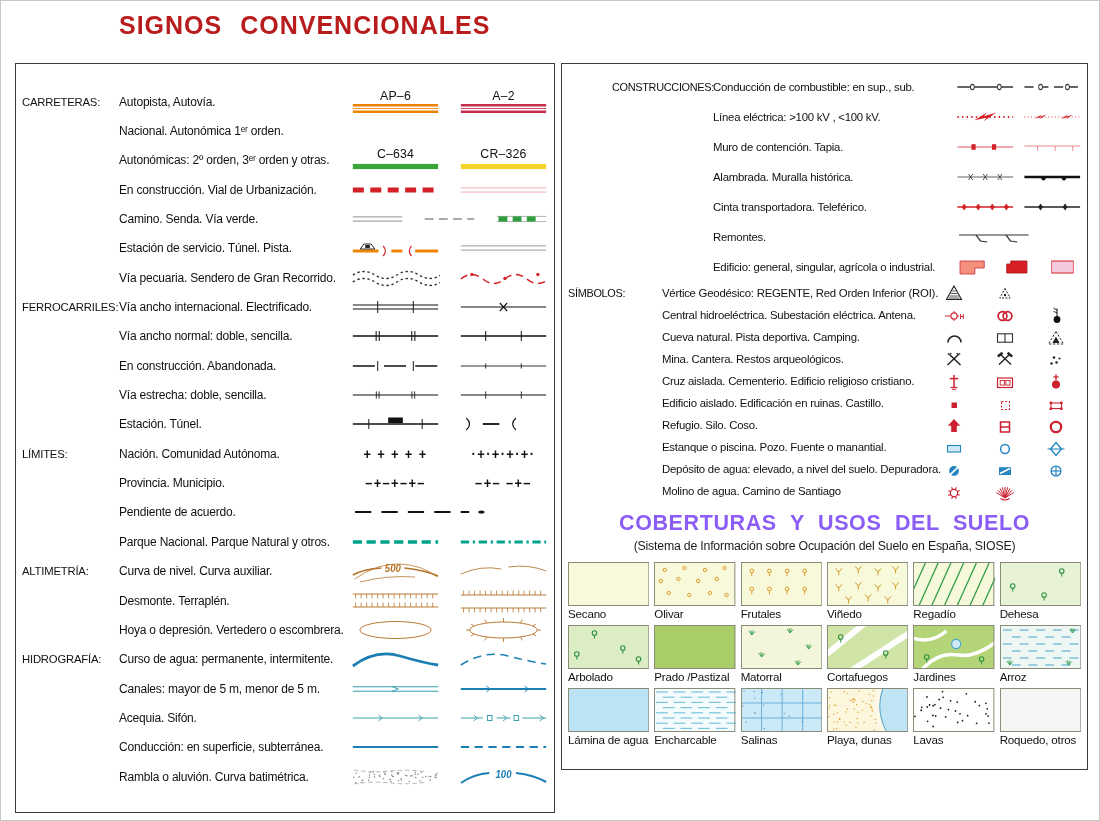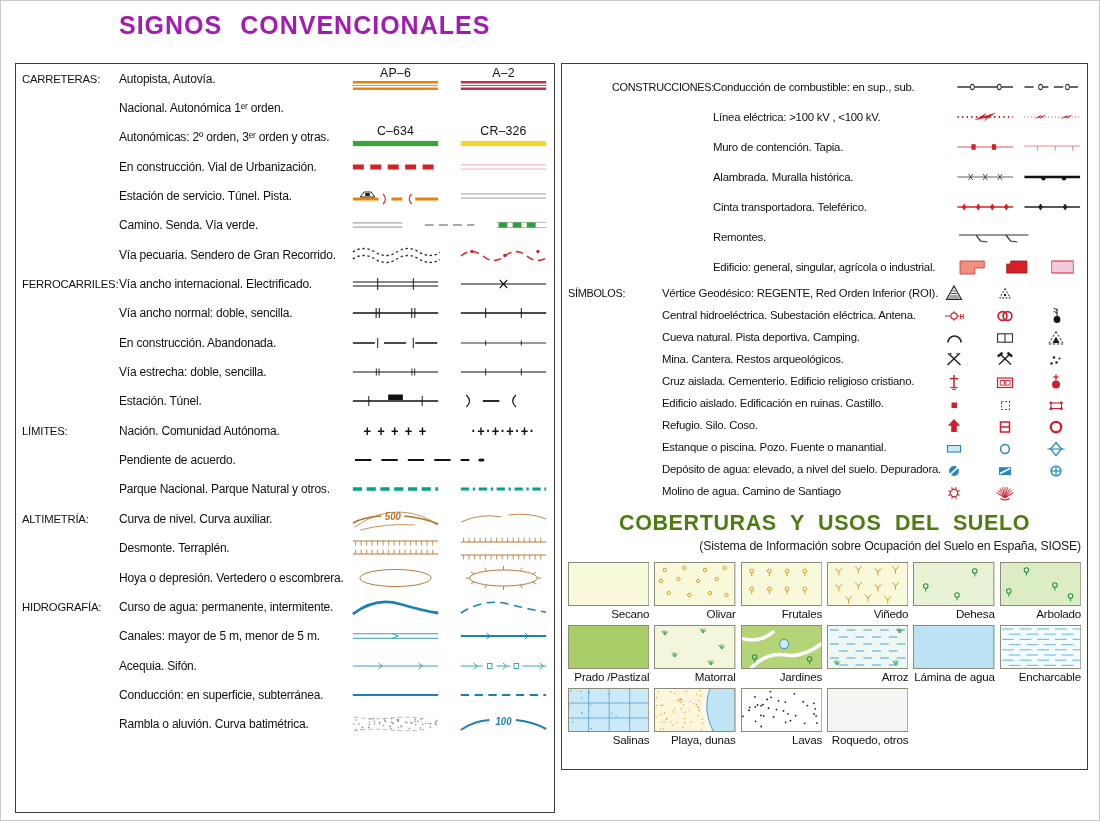--- a/index.html
+++ b/index.html
@@ -1,42 +1,42 @@
 <!DOCTYPE html>
 <html><head>
 <meta charset="utf-8">
 <style>
   html,body{margin:0;padding:0;background:#fff;}
   body{font-family:"Liberation Sans","DejaVu Sans",sans-serif;color:#111;}
   .canvas{position:relative;width:1100px;height:821px;background:#fff;border:1px solid #c8c8c8;box-sizing:border-box;overflow:hidden;}
-  .title{position:absolute;left:118px;top:10px;font-size:25px;font-weight:bold;letter-spacing:1px;word-spacing:10px;color:#a21caf;}
+  .title{position:absolute;left:118px;top:10px;font-size:25px;font-weight:bold;letter-spacing:1px;word-spacing:10px;color:#b91c1c;}
   .panel{position:absolute;background:#fff;border:1.6px solid #3c3c3c;box-sizing:border-box;}
-  #leftPanel{left:14px;top:62px;width:540px;height:750px;padding:0 6px;}
+  #leftPanel{left:14px;top:62px;width:540px;height:750px;padding:23px 6px;}
   #rightPanel{left:560px;top:62px;width:527px;height:707px;padding:8px 6px 0 6px;}
   .lrow{display:flex;align-items:center;height:29.35px;}
   .lcat{width:97px;font-size:11.3px;letter-spacing:-0.2px;flex:none;}
   .ldesc{width:232px;font-size:12px;letter-spacing:-0.2px;flex:none;white-space:nowrap;}
   .syms{flex:1;display:flex;gap:19px;align-items:center;min-width:0;}
   .symcell{flex:1;min-width:0;}
   .symlbl{font-size:12.3px;text-align:center;line-height:13px;letter-spacing:0.2px;}
   svg{display:block;}
   .crow{display:flex;align-items:center;height:30px;margin-left:44px;}
   .ccat{width:101px;font-size:10.9px;letter-spacing:-0.3px;flex:none;}
   .cdesc{width:243px;font-size:11.4px;letter-spacing:-0.25px;flex:none;white-space:nowrap;}
   .csyms{flex:1;display:flex;gap:8px;align-items:center;min-width:0;}
   .srow{display:flex;align-items:center;height:22px;}
   .scat{width:94px;font-size:10.9px;letter-spacing:-0.3px;flex:none;}
   .sdesc{flex:1;font-size:11.4px;letter-spacing:-0.25px;white-space:nowrap;min-width:0;}
   .sicons{width:153px;flex:none;display:flex;}
   .islot{width:51px;height:20px;display:flex;justify-content:center;align-items:center;}
-  .cob-title{text-align:center;font-size:21.5px;font-weight:bold;letter-spacing:0.6px;word-spacing:7px;margin-top:9px;color:#4d7c0f;}
-  .cob-sub{text-align:right;font-size:12.3px;letter-spacing:-0.2px;margin-top:3px;color:#1c1c1c;}
+  .cob-title{text-align:center;font-size:21.5px;font-weight:bold;letter-spacing:0.6px;word-spacing:7px;margin-top:9px;color:#8b5cf6;}
+  .cob-sub{text-align:center;font-size:12.3px;letter-spacing:-0.2px;margin-top:3px;color:#1c1c1c;}
   .cob-grid{display:grid;grid-template-columns:repeat(6,1fr);column-gap:5px;row-gap:2px;margin-top:9px;}
   .cob-cell .sw{width:100%;height:44px;}
-  .cob-lbl{text-align:right;font-size:11.6px;letter-spacing:-0.2px;height:17px;line-height:16px;}
+  .cob-lbl{text-align:left;font-size:11.6px;letter-spacing:-0.2px;height:17px;line-height:16px;}
 </style>
 </head>
 <body>
 
 <div class="canvas">
   <div class="title">SIGNOS  CONVENCIONALES</div>
   <div class="panel" id="leftPanel">
       <div class="lrow">
         <div class="lcat">CARRETERAS:</div>
         <div class="ldesc">Autopista, Autovía.</div>
@@ -93,20 +93,46 @@
           <div class="symcell">
             <svg style="width:100%;height:26px" viewBox="0 0 97 26" preserveAspectRatio="none">
               <line x1="2" y1="10.9" x2="95" y2="10.9" stroke="#f2a7b3" stroke-width="1"></line>
               <line x1="2" y1="15.1" x2="95" y2="15.1" stroke="#f2a7b3" stroke-width="1"></line>
             </svg>
           </div>
         </div>
       </div>
       <div class="lrow">
         <div class="lcat"></div>
+        <div class="ldesc">Camino. Senda. Vía verde.</div>
+        <div class="syms">
+          <div class="symcell">
+            <svg style="width:100%;height:26px" viewBox="0 0 60 26" preserveAspectRatio="none">
+              <line x1="2" y1="10.9" x2="58" y2="10.9" stroke="#8a8a8a" stroke-width="1"></line>
+              <line x1="2" y1="15.1" x2="58" y2="15.1" stroke="#8a8a8a" stroke-width="1"></line>
+            </svg>
+          </div>
+          <div class="symcell">
+            <svg style="width:100%;height:26px" viewBox="0 0 60 26" preserveAspectRatio="none">
+              <line x1="2" y1="13" x2="58" y2="13" stroke="#555555" stroke-width="1.1" stroke-dasharray="10 6"></line>
+            </svg>
+          </div>
+          <div class="symcell">
+            <svg style="width:100%;height:26px" viewBox="0 0 60 26" preserveAspectRatio="none">
+              <line x1="2" y1="10.4" x2="58" y2="10.4" stroke="#9a9a9a" stroke-width="0.8"></line>
+              <line x1="2" y1="15.6" x2="58" y2="15.6" stroke="#9a9a9a" stroke-width="0.8"></line>
+              <rect x="4" y="10.4" width="10" height="5.2" fill="#2e9e3e"></rect>
+              <rect x="20" y="10.4" width="10" height="5.2" fill="#2e9e3e"></rect>
+              <rect x="36" y="10.4" width="10" height="5.2" fill="#2e9e3e"></rect>
+            </svg>
+          </div>
+        </div>
+      </div>
+      <div class="lrow">
+        <div class="lcat"></div>
         <div class="ldesc">Estación de servicio. Túnel. Pista.</div>
         <div class="syms">
           <div class="symcell">
             <svg style="width:100%;height:26px" viewBox="0 0 97 26" preserveAspectRatio="none">
               <line x1="2" y1="16" x2="30" y2="16" stroke="#ee8303" stroke-width="3"></line>
               <polygon points="10,14 26,14 22,9 14,9" fill="#fff" stroke="#222" stroke-width="1"></polygon>
               <rect x="15.5" y="10" width="5" height="3" fill="#222"></rect>
               <path d="M35,11 Q40,16 35,21" stroke="#d42127" stroke-width="1.2" fill="none"></path>
               <line x1="44" y1="16" x2="56" y2="16" stroke="#ee8303" stroke-width="3"></line>
               <path d="M66,11 Q61,16 66,21" stroke="#d42127" stroke-width="1.2" fill="none"></path>
@@ -116,46 +142,20 @@
           <div class="symcell">
             <svg style="width:100%;height:26px" viewBox="0 0 97 26" preserveAspectRatio="none">
               <line x1="2" y1="10.9" x2="95" y2="10.9" stroke="#9a9a9a" stroke-width="1"></line>
               <line x1="2" y1="15.1" x2="95" y2="15.1" stroke="#9a9a9a" stroke-width="1"></line>
             </svg>
           </div>
         </div>
       </div>
       <div class="lrow">
         <div class="lcat"></div>
-        <div class="ldesc">Camino. Senda. Vía verde.</div>
-        <div class="syms">
-          <div class="symcell">
-            <svg style="width:100%;height:26px" viewBox="0 0 60 26" preserveAspectRatio="none">
-              <line x1="2" y1="10.9" x2="58" y2="10.9" stroke="#8a8a8a" stroke-width="1"></line>
-              <line x1="2" y1="15.1" x2="58" y2="15.1" stroke="#8a8a8a" stroke-width="1"></line>
-            </svg>
-          </div>
-          <div class="symcell">
-            <svg style="width:100%;height:26px" viewBox="0 0 60 26" preserveAspectRatio="none">
-              <line x1="2" y1="13" x2="58" y2="13" stroke="#555555" stroke-width="1.1" stroke-dasharray="10 6"></line>
-            </svg>
-          </div>
-          <div class="symcell">
-            <svg style="width:100%;height:26px" viewBox="0 0 60 26" preserveAspectRatio="none">
-              <line x1="2" y1="10.4" x2="58" y2="10.4" stroke="#9a9a9a" stroke-width="0.8"></line>
-              <line x1="2" y1="15.6" x2="58" y2="15.6" stroke="#9a9a9a" stroke-width="0.8"></line>
-              <rect x="4" y="10.4" width="10" height="5.2" fill="#2e9e3e"></rect>
-              <rect x="20" y="10.4" width="10" height="5.2" fill="#2e9e3e"></rect>
-              <rect x="36" y="10.4" width="10" height="5.2" fill="#2e9e3e"></rect>
-            </svg>
-          </div>
-        </div>
-      </div>
-      <div class="lrow">
-        <div class="lcat"></div>
         <div class="ldesc">Vía pecuaria. Sendero de Gran Recorrido.</div>
         <div class="syms">
           <div class="symcell">
             <svg style="width:100%;height:26px" viewBox="0 0 97 26" preserveAspectRatio="none">
               <path d="M2,10 q12,-7 24,0 t24,0 t24,0 t24,0" stroke="#222222" stroke-width="1.3" stroke-dasharray="2.5 3" fill="none"></path>
               <path d="M2,17 q12,-7 24,0 t24,0 t24,0 t24,0" stroke="#222222" stroke-width="1.3" stroke-dasharray="2.5 3" fill="none"></path>
             </svg>
           </div>
           <div class="symcell">
             <svg style="width:100%;height:26px" viewBox="0 0 97 26" preserveAspectRatio="none">
@@ -278,20 +278,36 @@
         <div class="ldesc">Nación. Comunidad Autónoma.</div>
         <div class="syms">
           <div class="symcell">
             <svg style="width:100%;height:26px" viewBox="0 0 97 26" preserveAspectRatio="none">
               <text x="48.5" y="17.8" text-anchor="middle" font-size="14" font-weight="bold" fill="#111" letter-spacing="1.5">+ + + + +</text>
             </svg>
           </div>
           <div class="symcell">
             <svg style="width:100%;height:26px" viewBox="0 0 97 26" preserveAspectRatio="none">
               <text x="48.5" y="17.8" text-anchor="middle" font-size="14" font-weight="bold" fill="#111" letter-spacing="1.5">·+·+·+·+·</text>
+            </svg>
+          </div>
+        </div>
+      </div>
+      <div class="lrow">
+        <div class="lcat"></div>
+        <div class="ldesc">Provincia. Municipio.</div>
+        <div class="syms">
+          <div class="symcell">
+            <svg style="width:100%;height:26px" viewBox="0 0 97 26" preserveAspectRatio="none">
+              <text x="48.5" y="17.8" text-anchor="middle" font-size="14" font-weight="bold" fill="#111" letter-spacing="1.5">–+–+–+–</text>
+            </svg>
+          </div>
+          <div class="symcell">
+            <svg style="width:100%;height:26px" viewBox="0 0 97 26" preserveAspectRatio="none">
+              <text x="48.5" y="17.8" text-anchor="middle" font-size="14" font-weight="bold" fill="#111" letter-spacing="1.5">–+– –+–</text>
             </svg>
           </div>
         </div>
       </div>
       <div class="lrow">
         <div class="lcat"></div>
         <div class="ldesc">Pendiente de acuerdo.</div>
         <div class="syms">
           <div class="symcell">
             <svg style="width:100%;height:26px" viewBox="0 0 97 26" preserveAspectRatio="none">
@@ -1100,20 +1116,35 @@
               <line x1="42" y1="36" x2="42" y2="39.4" stroke="#cc9922" stroke-width="1"></line>
               <line x1="62" y1="38" x2="58.8" y2="34.4" stroke="#cc9922" stroke-width="1"></line>
               <line x1="62" y1="38" x2="65.2" y2="34.4" stroke="#cc9922" stroke-width="1"></line>
               <line x1="62" y1="38" x2="62" y2="41.4" stroke="#cc9922" stroke-width="1"></line>
               <rect x="0.5" y="0.5" width="82" height="43" fill="none" stroke="#8a8a78" stroke-width="1"></rect>
             </svg>
             <div class="cob-lbl">Viñedo</div>
           </div>
           <div class="cob-cell">
             <svg class="sw" viewBox="0 0 83 44" preserveAspectRatio="none">
+              <rect x="0" y="0" width="83" height="44" fill="#f6f8dc"></rect>
+              <line x1="-8" y1="46" x2="14" y2="-2" stroke="#2f9e46" stroke-width="1.3"></line>
+              <line x1="5" y1="46" x2="27" y2="-2" stroke="#2f9e46" stroke-width="1.3"></line>
+              <line x1="18" y1="46" x2="40" y2="-2" stroke="#2f9e46" stroke-width="1.3"></line>
+              <line x1="31" y1="46" x2="53" y2="-2" stroke="#2f9e46" stroke-width="1.3"></line>
+              <line x1="44" y1="46" x2="66" y2="-2" stroke="#2f9e46" stroke-width="1.3"></line>
+              <line x1="57" y1="46" x2="79" y2="-2" stroke="#2f9e46" stroke-width="1.3"></line>
+              <line x1="70" y1="46" x2="92" y2="-2" stroke="#2f9e46" stroke-width="1.3"></line>
+              <line x1="83" y1="46" x2="105" y2="-2" stroke="#2f9e46" stroke-width="1.3"></line>
+              <rect x="0.5" y="0.5" width="82" height="43" fill="none" stroke="#8a8a78" stroke-width="1"></rect>
+            </svg>
+            <div class="cob-lbl">Regadío</div>
+          </div>
+          <div class="cob-cell">
+            <svg class="sw" viewBox="0 0 83 44" preserveAspectRatio="none">
               <rect x="0" y="0" width="83" height="44" fill="#e8f3d6"></rect>
               <circle cx="63" cy="9" r="2.3" fill="none" stroke="#2f9242" stroke-width="1.1"></circle>
               <line x1="63" y1="11.3" x2="63" y2="14.4" stroke="#2f9242" stroke-width="1.1"></line>
               <circle cx="13" cy="24" r="2.3" fill="none" stroke="#2f9242" stroke-width="1.1"></circle>
               <line x1="13" y1="26.3" x2="13" y2="29.4" stroke="#2f9242" stroke-width="1.1"></line>
               <circle cx="45" cy="33" r="2.3" fill="none" stroke="#2f9242" stroke-width="1.1"></circle>
               <line x1="45" y1="35.3" x2="45" y2="38.4" stroke="#2f9242" stroke-width="1.1"></line>
               <rect x="0.5" y="0.5" width="82" height="43" fill="none" stroke="#8a8a78" stroke-width="1"></rect>
             </svg>
             <div class="cob-lbl">Dehesa</div>
@@ -1159,20 +1190,33 @@
               <line x1="21" y1="32" x2="20" y2="27.2" stroke="#3a9e4e" stroke-width="0.9"></line>
               <line x1="21" y1="32" x2="22.4" y2="27.4" stroke="#3a9e4e" stroke-width="0.9"></line>
               <line x1="21" y1="32" x2="24.4" y2="28.6" stroke="#3a9e4e" stroke-width="0.9"></line>
               <line x1="58" y1="40" x2="55" y2="36" stroke="#3a9e4e" stroke-width="0.9"></line>
               <line x1="58" y1="40" x2="57" y2="35.2" stroke="#3a9e4e" stroke-width="0.9"></line>
               <line x1="58" y1="40" x2="59.4" y2="35.4" stroke="#3a9e4e" stroke-width="0.9"></line>
               <line x1="58" y1="40" x2="61.4" y2="36.6" stroke="#3a9e4e" stroke-width="0.9"></line>
               <rect x="0.5" y="0.5" width="82" height="43" fill="none" stroke="#8a8a78" stroke-width="1"></rect>
             </svg>
             <div class="cob-lbl">Matorral</div>
+          </div>
+          <div class="cob-cell">
+            <svg class="sw" viewBox="0 0 83 44" preserveAspectRatio="none">
+              <rect x="0" y="0" width="83" height="44" fill="#cfe4a6"></rect>
+              <path d="M-4,32 L44,-6" stroke="#fff" stroke-width="6" fill="none"></path>
+              <path d="M18,50 L84,8" stroke="#fff" stroke-width="6" fill="none"></path>
+              <circle cx="14" cy="12" r="2.3" fill="none" stroke="#2f9242" stroke-width="1.1"></circle>
+              <line x1="14" y1="14.3" x2="14" y2="17.4" stroke="#2f9242" stroke-width="1.1"></line>
+              <circle cx="60" cy="28" r="2.3" fill="none" stroke="#2f9242" stroke-width="1.1"></circle>
+              <line x1="60" y1="30.3" x2="60" y2="33.4" stroke="#2f9242" stroke-width="1.1"></line>
+              <rect x="0.5" y="0.5" width="82" height="43" fill="none" stroke="#8a8a78" stroke-width="1"></rect>
+            </svg>
+            <div class="cob-lbl">Cortafuegos</div>
           </div>
           <div class="cob-cell">
             <svg class="sw" viewBox="0 0 83 44" preserveAspectRatio="none">
               <rect x="0" y="0" width="83" height="44" fill="#b4d478"></rect>
               <path d="M-4,12 Q18,20 34,6" stroke="#fff" stroke-width="3.5" fill="none"></path>
               <path d="M6,48 Q24,26 46,30 Q64,33 86,16" stroke="#fff" stroke-width="3.5" fill="none"></path>
               <circle cx="44" cy="19" r="4.6" fill="#cfe9f7" stroke="#4aa4c8" stroke-width="1.2"></circle>
               <circle cx="70" cy="34" r="2.3" fill="none" stroke="#2f9242" stroke-width="1.1"></circle>
               <line x1="70" y1="36.3" x2="70" y2="39.4" stroke="#2f9242" stroke-width="1.1"></line>
               <circle cx="14" cy="32" r="2.3" fill="none" stroke="#2f9242" stroke-width="1.1"></circle>

